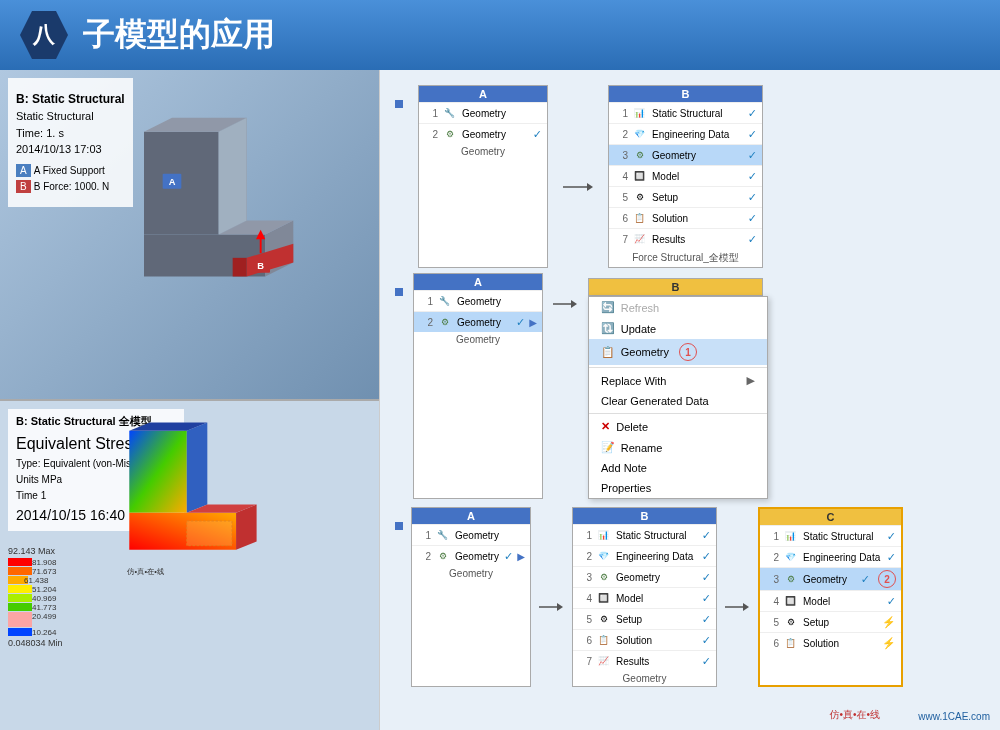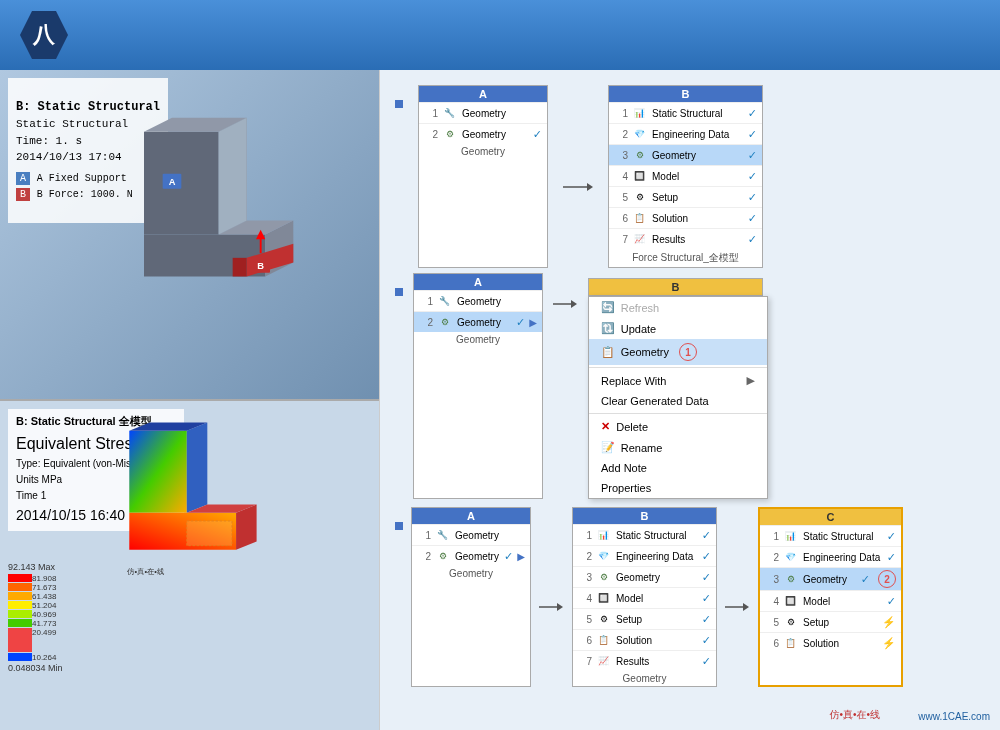--- a/index.html
+++ b/index.html
@@ -60,24 +60,23 @@
       position: relative;
       border-bottom: 2px solid #aaa;
       overflow: hidden;
     }
 
     .view-label-box {
       position: absolute;
       top: 8px;
       left: 8px;
       background: rgba(255,255,255,0.85);
-      padding: 20px 8px;
+      padding: 12px 8px;
       font-size: 11px;
       line-height: 1.5;
-      font-family: Liberation Mono, monospace;
     }
     .view-label-box .title {
       font-weight: bold;
       font-size: 12px;
     }
 
     .legend-box {
       position: absolute;
       top: 8px;
       left: 8px;
@@ -229,32 +228,33 @@
       width: 100%;
       padding: 2px;
     }
     .col-label.yellow-bg { background: #f0c040; color: #333; }
   </style>
 </head>
 <body>
 
 <div class="header">
   <div class="header-hex">八</div>
+  <div class="header-title">子模型的应用</div>
 </div>
 
 <div class="main">
 
   <div class="left-panel">
 
     <div class="top-view">
       <div class="view-label-box">
         <div class="title">B: Static Structural</div>
         <div>Static Structural</div>
         <div>Time: 1. s</div>
-        <div>2014/10/13 17:04</div>
+        <div>2014/10/13 17:03</div>
         <div style="margin-top:4px;">
           <span style="background:#4a7fc0;color:white;padding:1px 4px;font-size:10px;">A</span>
           <span style="font-size:10px;">A  Fixed Support</span>
         </div>
         <div>
           <span style="background:#c04040;color:white;padding:1px 4px;font-size:10px;">B</span>
           <span style="font-size:10px;">B  Force: 1000. N</span>
         </div>
       </div>
 
@@ -301,30 +301,30 @@
     <div class="bottom-view">
       <div class="legend-box">
         <div style="font-weight:bold;font-size:11px;">B: Static Structural 全模型</div>
         <div style="font-size:16px;">Equivalent Stress</div>
         <div style="font-size:10px;">Type: Equivalent (von-Mises) Stress</div>
         <div style="font-size:10px;">Units MPa</div>
         <div style="font-size:10px;">Time 1</div>
         <div style="font-size:14px;">2014/10/15 16:40</div>
       </div>
 
-      <div style="position:absolute;left:8px;top:145px;margin-top:16px;">
+      <div style="position:absolute;left:8px;top:145px;">
         <div style="font-size:9px;color:#333;">92.143 Max</div>
         <div style="display:flex;flex-direction:column;gap:1px;margin:2px 0;">
           <div style="background:#ff0000;width:20px;height:8px;font-size:8px;color:#333;padding-left:24px;white-space:nowrap;">81.908</div>
           <div style="background:#ff6600;width:20px;height:8px;font-size:8px;color:#333;padding-left:24px;white-space:nowrap;">71.673</div>
-          <div style="background:#ffaa00;width:20px;height:8px;font-size:8px;color:#333;padding-left:24px;white-space:nowrap;">61.438</div>
+          <div style="background:#ffaa00;width:20px;height:8px;font-size:8px;color:#333;padding-left:16px;white-space:nowrap;">61.438</div>
           <div style="background:#ffee00;width:20px;height:8px;font-size:8px;color:#333;padding-left:24px;white-space:nowrap;">51.204</div>
           <div style="background:#aaee00;width:20px;height:8px;font-size:8px;color:#333;padding-left:24px;white-space:nowrap;">40.969</div>
           <div style="background:#44cc00;width:20px;height:8px;font-size:8px;color:#333;padding-left:24px;white-space:nowrap;">41.773</div>
-          <div style="background:#ef4444;width:20px;height:24px;font-size:8px;color:#333;padding-left:24px;white-space:nowrap;">20.499</div>
+          <div style="background:#fca5a5;width:20px;height:15px;font-size:8px;color:#333;padding-left:24px;white-space:nowrap;">20.499</div>
           <div style="background:#0044ff;width:20px;height:8px;font-size:8px;color:#333;padding-left:24px;white-space:nowrap;">10.264</div>
         </div>
         <div style="font-size:9px;color:#333;">0.048034 Min</div>
       </div>
 
       <svg viewBox="0 0 280 240" style="position:absolute;left:80px;top:10px;width:230px;height:220px;">
 
         <defs>
           <linearGradient id="stressGrad1" x1="0" y1="0" x2="1" y2="1">
             <stop offset="0%" stop-color="#0044ff"></stop>

